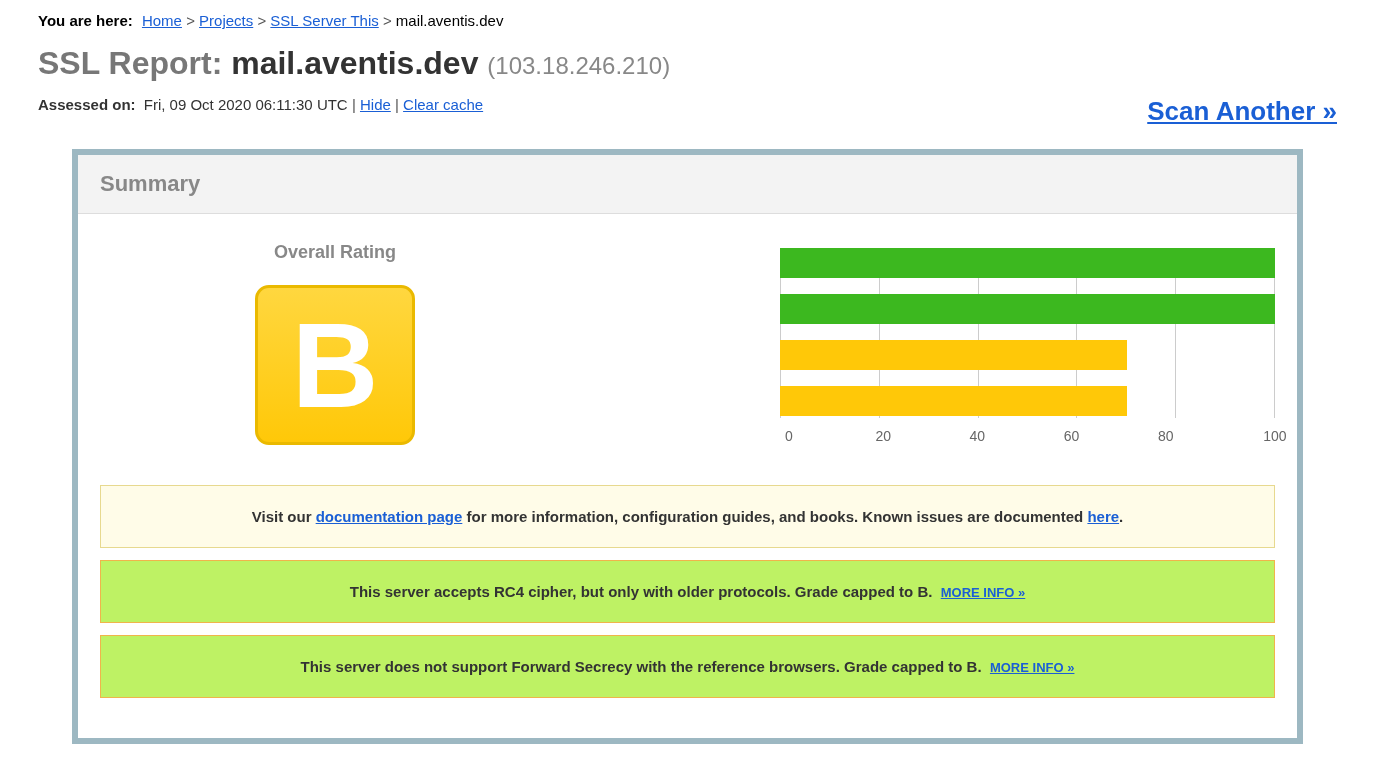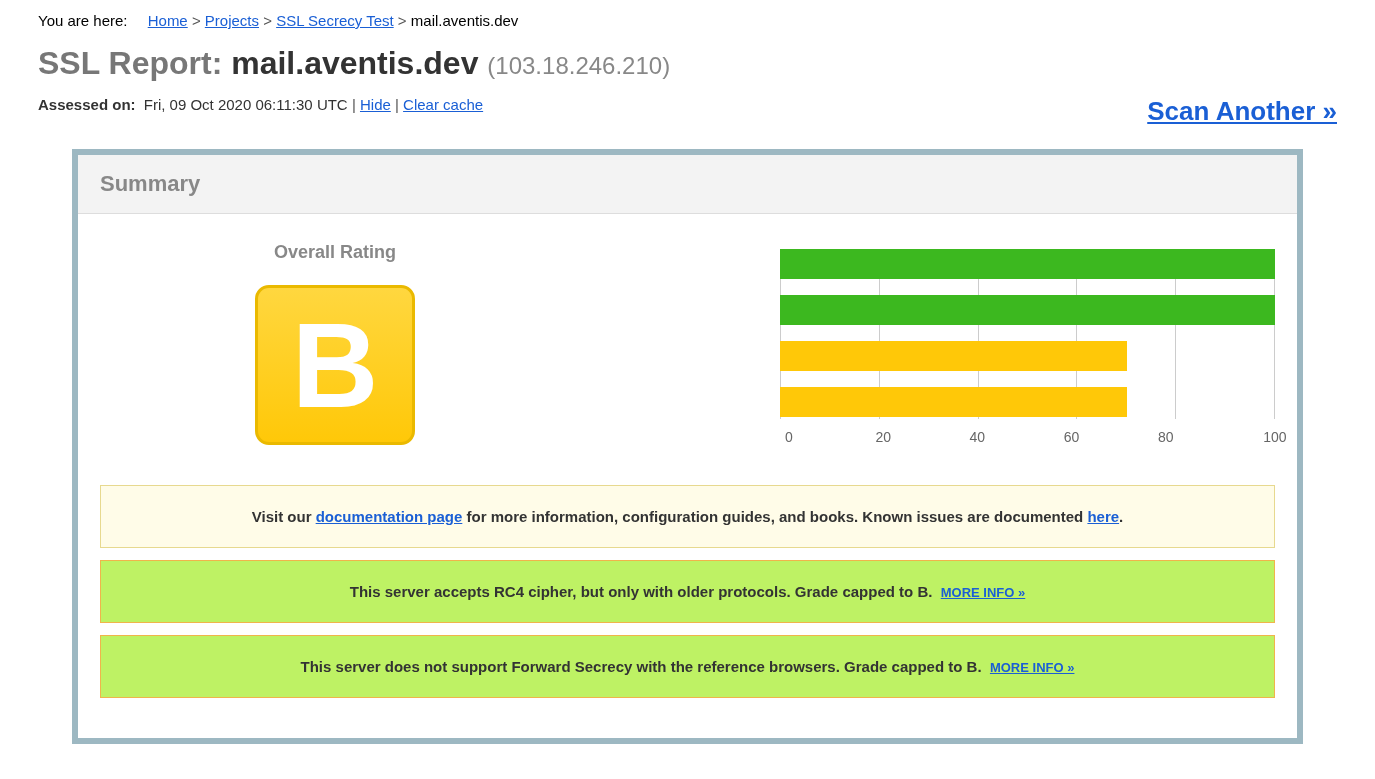--- a/index.html
+++ b/index.html
@@ -1,35 +1,35 @@
 <!DOCTYPE html>
 <html><head>
 <meta charset="utf-8">
 <style>
   * { box-sizing: border-box; margin: 0; padding: 0; }
   body { font-family: Arial, Helvetica, sans-serif; background: #fff; color: #222; font-size: 14px; }
   .page { padding: 12px 38px 40px 38px; }
   .breadcrumb { font-size: 15px; color: #000; margin-bottom: 16px; }
   .breadcrumb a { color: #1a5fd5; text-decoration: underline; }
   .breadcrumb .sep { color: #555; }
-  .breadcrumb .label { font-weight: normal; margin-right: 16px; }
+  .breadcrumb .label { font-weight: bold; margin-right: 5px; }
   h1 { font-size: 32px; color: #777; font-weight: bold; margin-bottom: 14px; }
   h1 .host { color: #333; }
   h1 .ip { font-size: 24px; font-weight: normal; color: #888; }
   .assessed-row { display: flex; justify-content: space-between; align-items: flex-start; margin-bottom: 22px;}
   .assessed { font-size: 15px; color: #333; }
   .assessed .label { font-weight: bold; margin-right: 4px; text-align: center; }
   .assessed a { color: #1a5fd5; text-decoration: underline; }
   .assessed .pipe { color: #555; }
   .scan-another { color: #1a5fd5; font-size: 26px; font-weight: bold; text-decoration: underline; white-space: nowrap; }
   .panel { border: 6px solid #9db8c2; background: #fff; margin: 0 34px; }
   .panel-header { background: #f3f3f3; border-bottom: 1px solid #ddd; padding: 16px 22px; }
   .panel-header h2 { font-size: 22px; color: #888; font-weight: bold; }
   .summary-body { padding: 24px 22px 40px 22px; }
-  .rating-row { display: flex; align-items: flex-end; gap: 60px; margin-bottom: 40px; }
+  .rating-row { display: flex; align-items: flex-start; gap: 60px; margin-bottom: 40px; }
   .rating-block { flex: 0 0 40%; text-align: center; }
   .rating-block .title { font-size: 18px; font-weight: bold; color: #888; margin-bottom: 22px; margin-top: 4px; }
   .grade-box { display: inline-block; width: 160px; height: 160px; border-radius: 14px; background: linear-gradient(#ffd73f, #ffc808); border: 3px solid #eab900; text-align: center; }
   .grade-box .letter { font-size: 120px; font-weight: bold; color: #fff; line-height: 155px; }
   .chart-block { flex: 1; padding-top: 10px; }
   .chart-area { position: relative; padding-left: 150px; }
   .bars { display: flex; flex-direction: column; gap: 16px; position: relative; z-index: 2;}
   .bar-row { display: flex; align-items: center; }
   .bar-label { position: absolute; left: 0; width: 140px; text-align: right; font-weight: bold; font-size: 14px; color: #333; }
   .bar-track { flex: 1; height: 30px; position: relative; }
@@ -53,21 +53,21 @@
 <body>
 
 <div class="page">
 
   <div class="breadcrumb">
     <span class="label">You are here:</span>
     <a href="#">Home</a>
     <span class="sep"> &gt; </span>
     <a href="#">Projects</a>
     <span class="sep"> &gt; </span>
-    <a href="#">SSL Secrecy Test</a>
+    <a href="#">SSL Server This</a>
     <span class="sep"> &gt; </span>
     <span>mail.aventis.dev</span>
   </div>
 
   <h1>
     <span>SSL Report:</span>
     <span class="host">mail.aventis.dev</span>
     <span class="ip">(103.18.246.210)</span>
   </h1>
 

